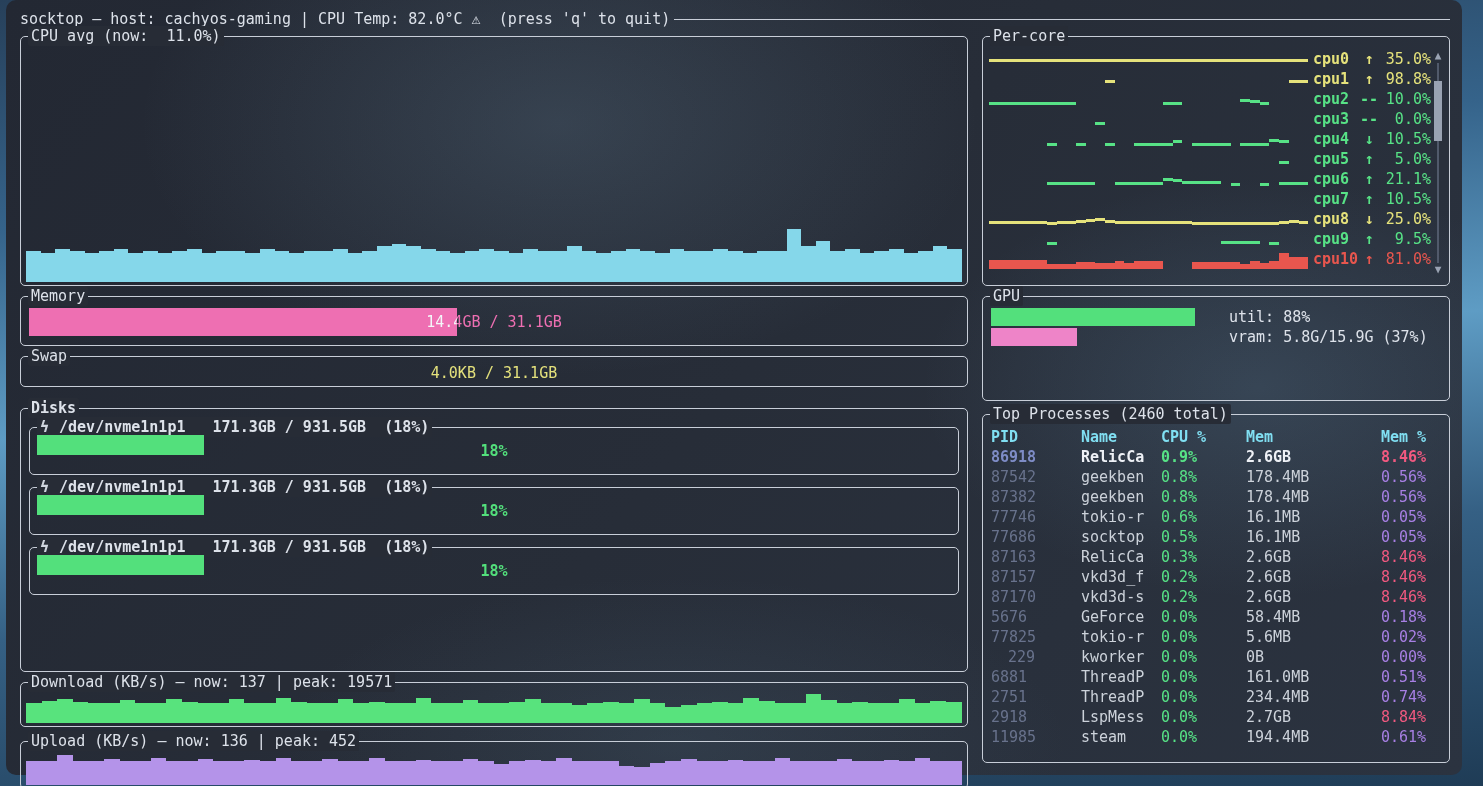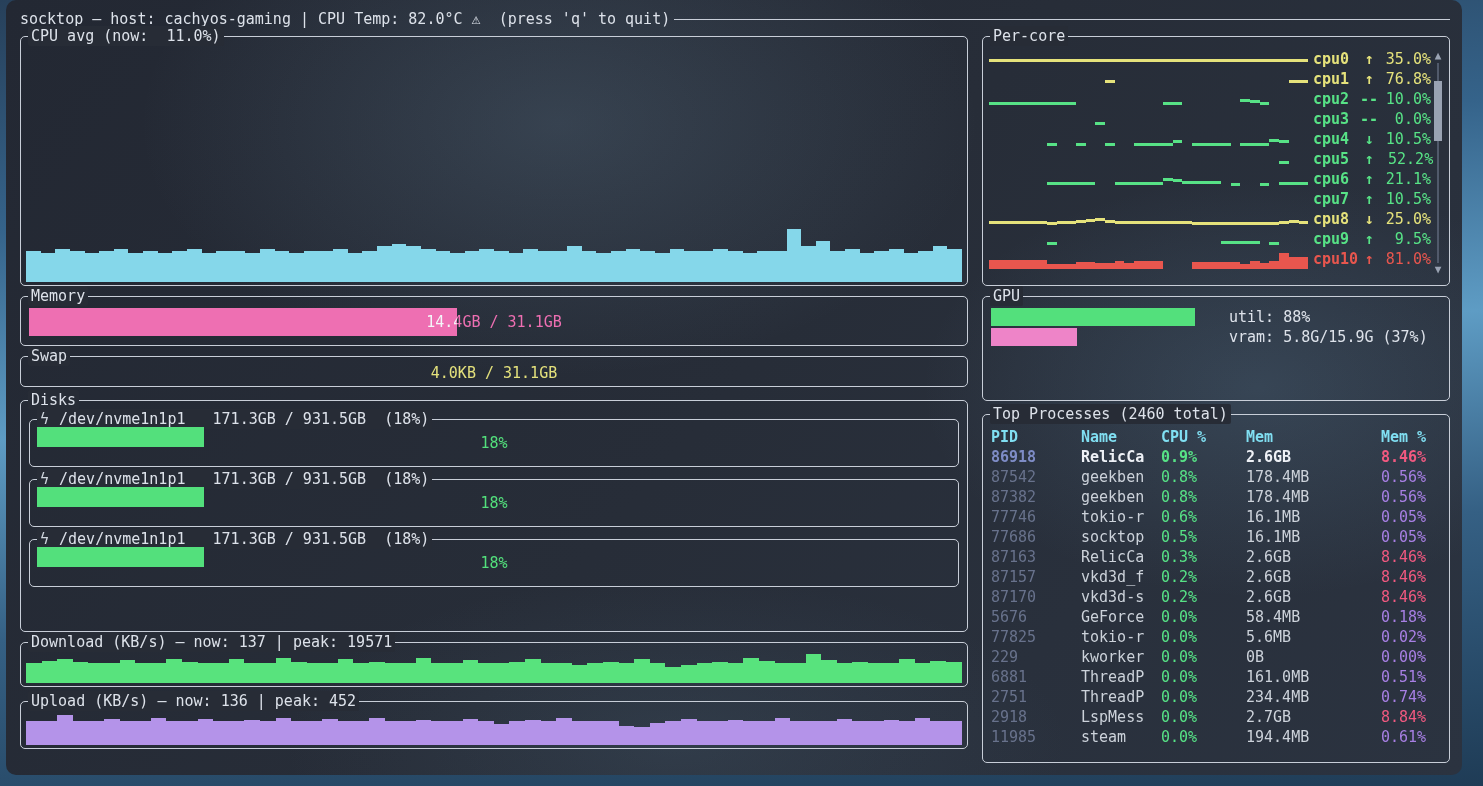--- a/index.html
+++ b/index.html
@@ -31,21 +31,21 @@
   .panel { position:relative; border:1px solid #c8ced8; border-radius:5px; }
   .ptitle {
     position:absolute; top:-11px; left:7px; line-height:20px;
     background:#272c36; padding:0 3px; white-space:pre; border-radius:2px; z-index:3;
   }
 
   
   #p-cpu  { height:250px; }
   #p-mem  { height:50px;  margin-top:10px; }
   #p-swap { height:31px;  margin-top:10px; }
-  #p-disks{ height:232px; margin-top:13px; }
+  #p-disks{ height:264px; margin-top:21px;font-weight:bold; }
   #p-down { height:45px;  margin-top:10px; }
   #p-up   { height:48px;  margin-top:14px; }
   
   #p-core { height:250px; }
   #p-gpu  { height:105px; margin-top:10px; }
   #p-proc { height:349px; margin-top:13px; }
 
   
   .spark { display:flex; align-items:stretch; }
   .sb { flex:1; position:relative; }
@@ -924,21 +924,21 @@
                   </div>
                   <div class="sb">
                     <div class="sv" style="height: 3px; bottom: 30%; background: rgb(229, 226, 123);"></div>
                   </div>
                   <div class="sb">
                     <div class="sv" style="height: 3px; bottom: 30%; background: rgb(229, 226, 123);"></div>
                   </div>
                 </div>
                 <span class="core-name" style="color: rgb(229, 226, 123);">cpu1</span>
                 <span class="core-arrow" style="color: rgb(229, 226, 123);">↑</span>
-                <span class="core-val" style="color: rgb(229, 226, 123);">76.8%</span>
+                <span class="core-val" style="color: rgb(229, 226, 123);">98.8%</span>
               </div>
               <div class="core-row">
                 <div class="core-spark">
                   <div class="sb">
                     <div class="sv" style="height: 3px; bottom: 22%; background: rgb(87, 226, 134);"></div>
                   </div>
                   <div class="sb">
                     <div class="sv" style="height: 3px; bottom: 22%; background: rgb(87, 226, 134);"></div>
                   </div>
                   <div class="sb">
@@ -1348,21 +1348,21 @@
                   </div>
                   <div class="sb">
                     <div class="sv"></div>
                   </div>
                   <div class="sb">
                     <div class="sv"></div>
                   </div>
                 </div>
                 <span class="core-name" style="color: rgb(87, 226, 134);">cpu5</span>
                 <span class="core-arrow" style="color: rgb(87, 226, 134);">↑</span>
-                <span class="core-val" style="color: rgb(87, 226, 134);"> 52.2%</span>
+                <span class="core-val" style="color: rgb(87, 226, 134);"> 5.0%</span>
               </div>
               <div class="core-row">
                 <div class="core-spark">
                   <div class="sb">
                     <div class="sv"></div>
                   </div>
                   <div class="sb">
                     <div class="sv"></div>
                   </div>
                   <div class="sb">
@@ -1924,21 +1924,21 @@
               <div class="prow"><span style="color: rgb(126, 140, 198); font-weight: bold;">86918</span><span style="color: rgb(238, 241, 246); font-weight: bold;">RelicCa</span><span style="color: rgb(87, 226, 134); font-weight: bold;">0.9%</span><span style="color: rgb(238, 241, 246); font-weight: bold;">2.6GB</span><span style="color: rgb(242, 89, 128); font-weight: bold;">8.46%</span></div>
               <div class="prow"><span style="color: rgb(104, 114, 140);">87542</span><span style="color: rgb(204, 210, 218);">geekben</span><span style="color: rgb(87, 226, 134);">0.8%</span><span style="color: rgb(204, 210, 218);">178.4MB</span><span style="color: rgb(167, 127, 227);">0.56%</span></div>
               <div class="prow"><span style="color: rgb(104, 114, 140);">87382</span><span style="color: rgb(204, 210, 218);">geekben</span><span style="color: rgb(87, 226, 134);">0.8%</span><span style="color: rgb(204, 210, 218);">178.4MB</span><span style="color: rgb(167, 127, 227);">0.56%</span></div>
               <div class="prow"><span style="color: rgb(104, 114, 140);">77746</span><span style="color: rgb(204, 210, 218);">tokio-r</span><span style="color: rgb(87, 226, 134);">0.6%</span><span style="color: rgb(204, 210, 218);">16.1MB</span><span style="color: rgb(167, 127, 227);">0.05%</span></div>
               <div class="prow"><span style="color: rgb(104, 114, 140);">77686</span><span style="color: rgb(204, 210, 218);">socktop</span><span style="color: rgb(87, 226, 134);">0.5%</span><span style="color: rgb(204, 210, 218);">16.1MB</span><span style="color: rgb(167, 127, 227);">0.05%</span></div>
               <div class="prow"><span style="color: rgb(104, 114, 140);">87163</span><span style="color: rgb(204, 210, 218);">RelicCa</span><span style="color: rgb(87, 226, 134);">0.3%</span><span style="color: rgb(204, 210, 218);">2.6GB</span><span style="color: rgb(242, 89, 128);">8.46%</span></div>
               <div class="prow"><span style="color: rgb(104, 114, 140);">87157</span><span style="color: rgb(204, 210, 218);">vkd3d_f</span><span style="color: rgb(87, 226, 134);">0.2%</span><span style="color: rgb(204, 210, 218);">2.6GB</span><span style="color: rgb(242, 89, 128);">8.46%</span></div>
               <div class="prow"><span style="color: rgb(104, 114, 140);">87170</span><span style="color: rgb(204, 210, 218);">vkd3d-s</span><span style="color: rgb(87, 226, 134);">0.2%</span><span style="color: rgb(204, 210, 218);">2.6GB</span><span style="color: rgb(242, 89, 128);">8.46%</span></div>
               <div class="prow"><span style="color: rgb(104, 114, 140);">5676</span><span style="color: rgb(204, 210, 218);">GeForce</span><span style="color: rgb(87, 226, 134);">0.0%</span><span style="color: rgb(204, 210, 218);">58.4MB</span><span style="color: rgb(167, 127, 227);">0.18%</span></div>
               <div class="prow"><span style="color: rgb(104, 114, 140);">77825</span><span style="color: rgb(204, 210, 218);">tokio-r</span><span style="color: rgb(87, 226, 134);">0.0%</span><span style="color: rgb(204, 210, 218);">5.6MB</span><span style="color: rgb(167, 127, 227);">0.02%</span></div>
-              <div class="prow"><span style="color: rgb(104, 114, 140);">229</span><span style="color: rgb(204, 210, 218);">kworker</span><span style="color: rgb(87, 226, 134);">0.0%</span><span style="color: rgb(204, 210, 218);">0B</span><span style="color: rgb(167, 127, 227);">0.00%</span></div>
+              <div class="prow"><span style="color: rgb(104, 114, 140); margin-left: 17px;">229</span><span style="color: rgb(204, 210, 218);">kworker</span><span style="color: rgb(87, 226, 134);">0.0%</span><span style="color: rgb(204, 210, 218);">0B</span><span style="color: rgb(167, 127, 227);">0.00%</span></div>
               <div class="prow"><span style="color: rgb(104, 114, 140);">6881</span><span style="color: rgb(204, 210, 218);">ThreadP</span><span style="color: rgb(87, 226, 134);">0.0%</span><span style="color: rgb(204, 210, 218);">161.0MB</span><span style="color: rgb(167, 127, 227);">0.51%</span></div>
               <div class="prow"><span style="color: rgb(104, 114, 140);">2751</span><span style="color: rgb(204, 210, 218);">ThreadP</span><span style="color: rgb(87, 226, 134);">0.0%</span><span style="color: rgb(204, 210, 218);">234.4MB</span><span style="color: rgb(167, 127, 227);">0.74%</span></div>
               <div class="prow"><span style="color: rgb(104, 114, 140);">2918</span><span style="color: rgb(204, 210, 218);">LspMess</span><span style="color: rgb(87, 226, 134);">0.0%</span><span style="color: rgb(204, 210, 218);">2.7GB</span><span style="color: rgb(242, 89, 128);">8.84%</span></div>
               <div class="prow"><span style="color: rgb(104, 114, 140);">11985</span><span style="color: rgb(204, 210, 218);">steam</span><span style="color: rgb(87, 226, 134);">0.0%</span><span style="color: rgb(204, 210, 218);">194.4MB</span><span style="color: rgb(167, 127, 227);">0.61%</span></div>
             </div>
         </div>
       </div>
 
     </div>
   </div>

